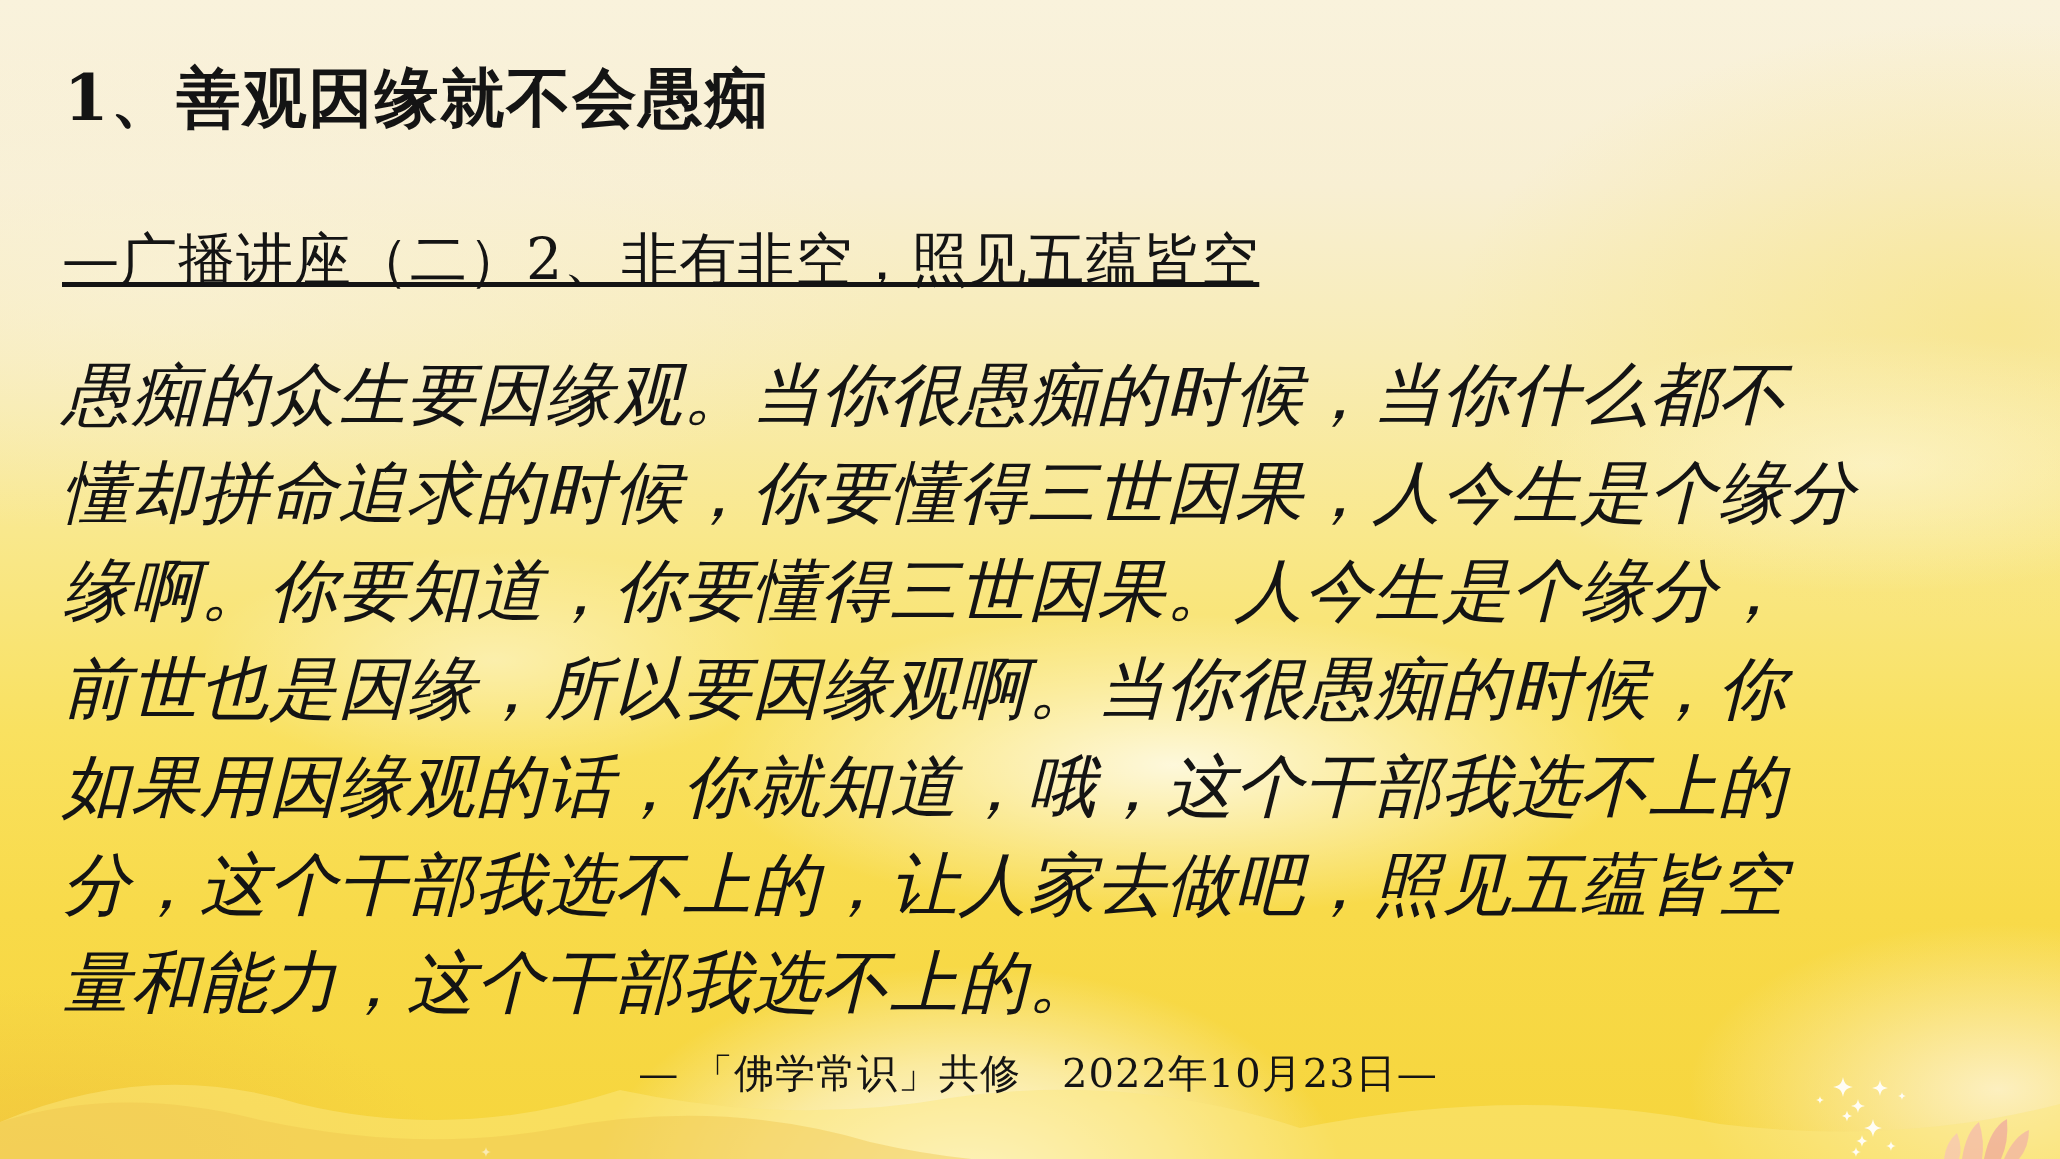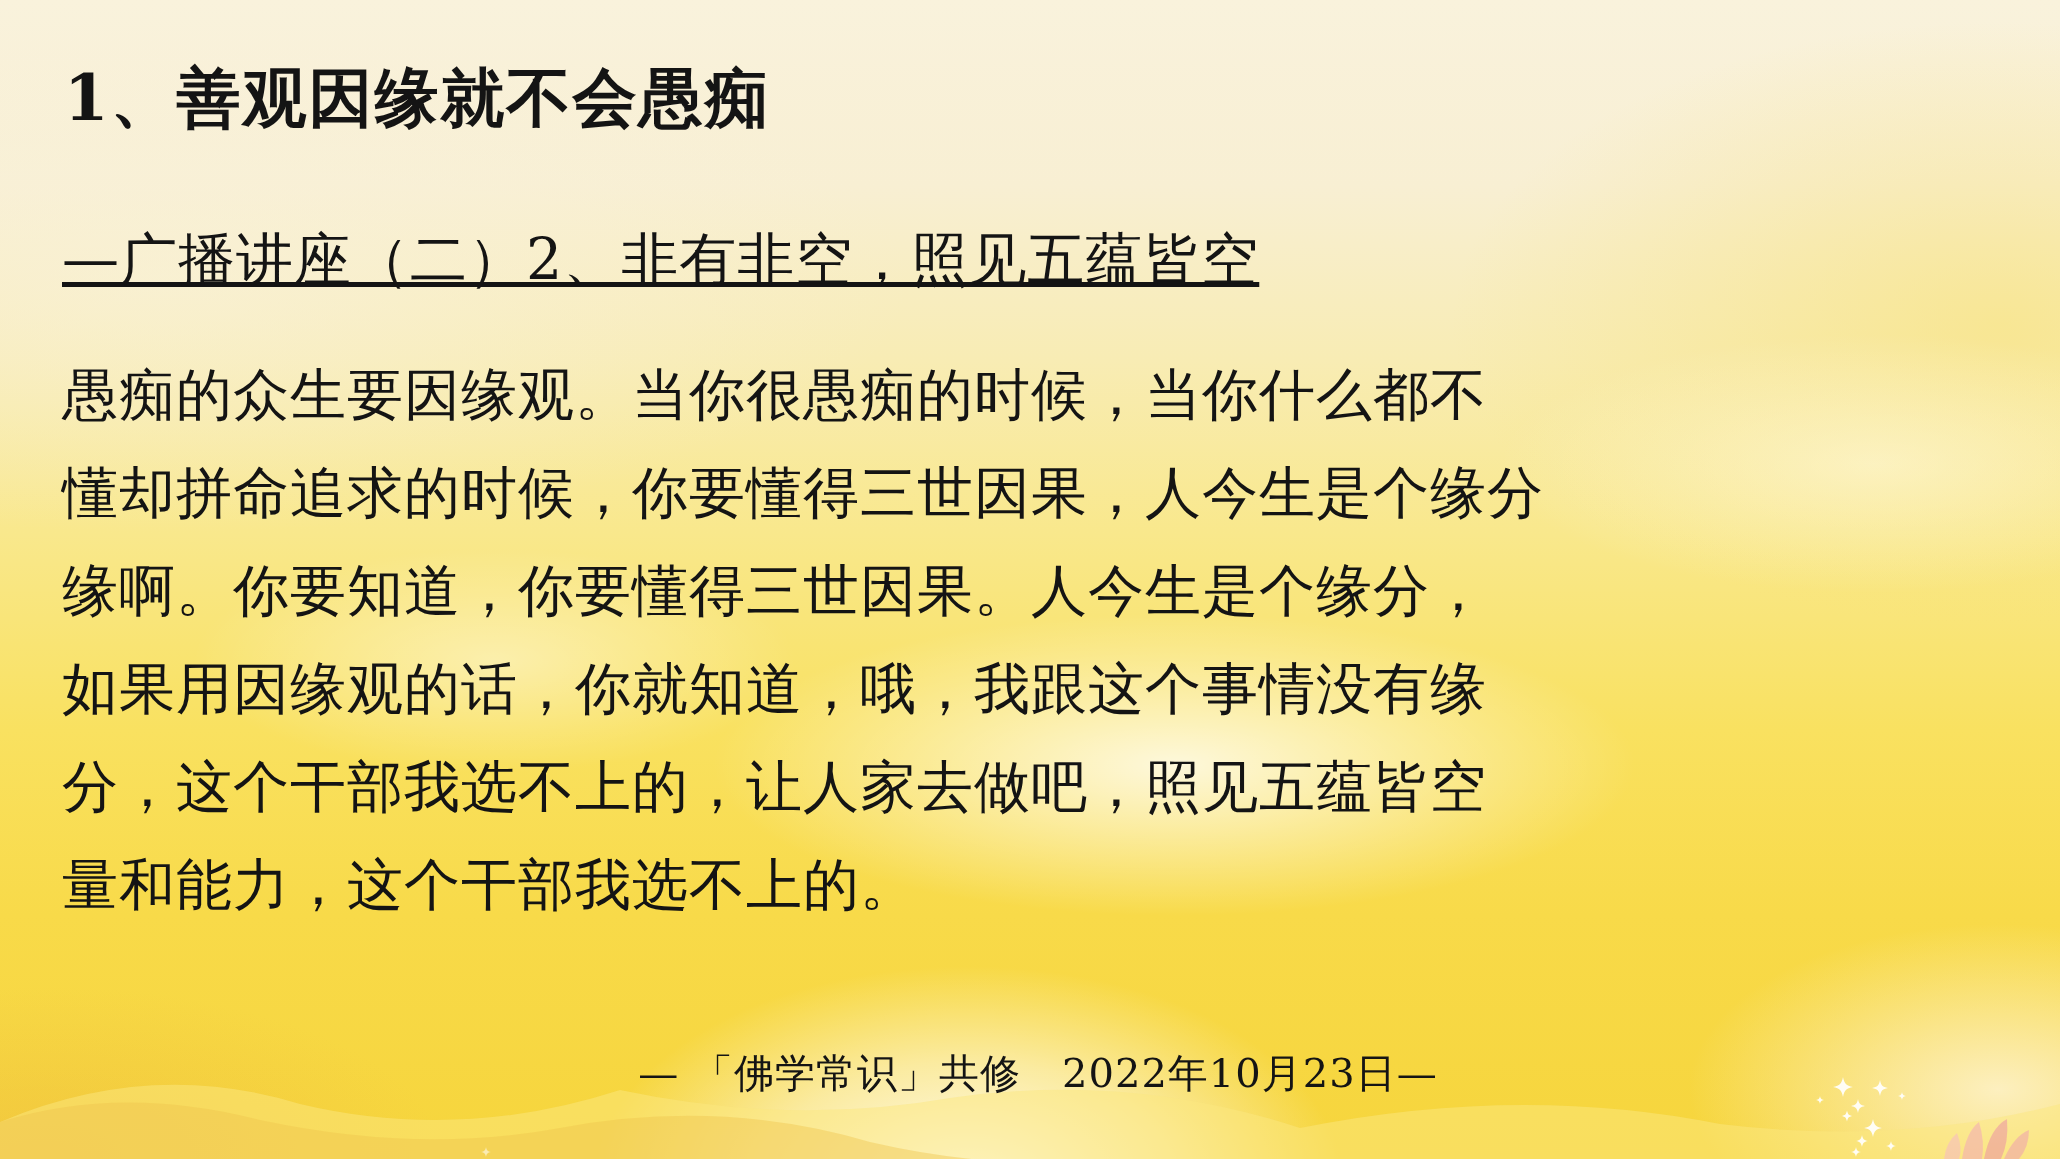--- a/index.html
+++ b/index.html
@@ -36,22 +36,23 @@
     font-size: 64px; font-weight: 700; line-height: 1.25;
     white-space: nowrap; letter-spacing: 2px;
   }
   .subtitle {
     position: absolute; left: 62px; top: 222px;
     font-size: 57px; font-weight: 500; line-height: 1.3;
     white-space: nowrap; letter-spacing: 1px; text-decoration: underline;
   }
   .body-text {
     position: absolute; left: 62px; top: 346px; right: 56px;
-    font-size: 56px; font-weight: 500; line-height: 98px;
+    font-size: 68px; font-weight: 500; line-height: 98px;
     letter-spacing: 1px;
+    font-style: italic;
   }
   .body-line { white-space: nowrap; }
   .footer {
     position: absolute; left: 0; top: 1046px; width: 100%;
     text-align: center; font-size: 40px; font-weight: 500;
     letter-spacing: 1px;
     padding-left: 8px;
   }
 </style>
 </head>
@@ -84,20 +85,21 @@
   </svg>
 
   <div class="title">1、善观因缘就不会愚痴</div>
 
   <div class="subtitle">—广播讲座（二）2、非有非空，照见五蕴皆空</div>
 
   <div class="body-text">
     <div class="body-line">愚痴的众生要因缘观。当你很愚痴的时候，当你什么都不</div>
     <div class="body-line">懂却拼命追求的时候，你要懂得三世因果，人今生是个缘分</div>
     <div class="body-line">缘啊。你要知道，你要懂得三世因果。人今生是个缘分，</div>
-    <div class="body-line">如果用因缘观的话，你就知道，哦，我跟这个事情没有缘</div>
+    <div class="body-line">前世也是因缘，所以要因缘观啊。当你很愚痴的时候，你</div>
+    <div class="body-line">如果用因缘观的话，你就知道，哦，这个干部我选不上的</div>
     <div class="body-line">分，这个干部我选不上的，让人家去做吧，照见五蕴皆空</div>
     <div class="body-line">量和能力，这个干部我选不上的。</div>
   </div>
 
   <div class="footer">— 「佛学常识」共修　2022年10月23日—</div>
 
 </div>
 
 </body></html>

